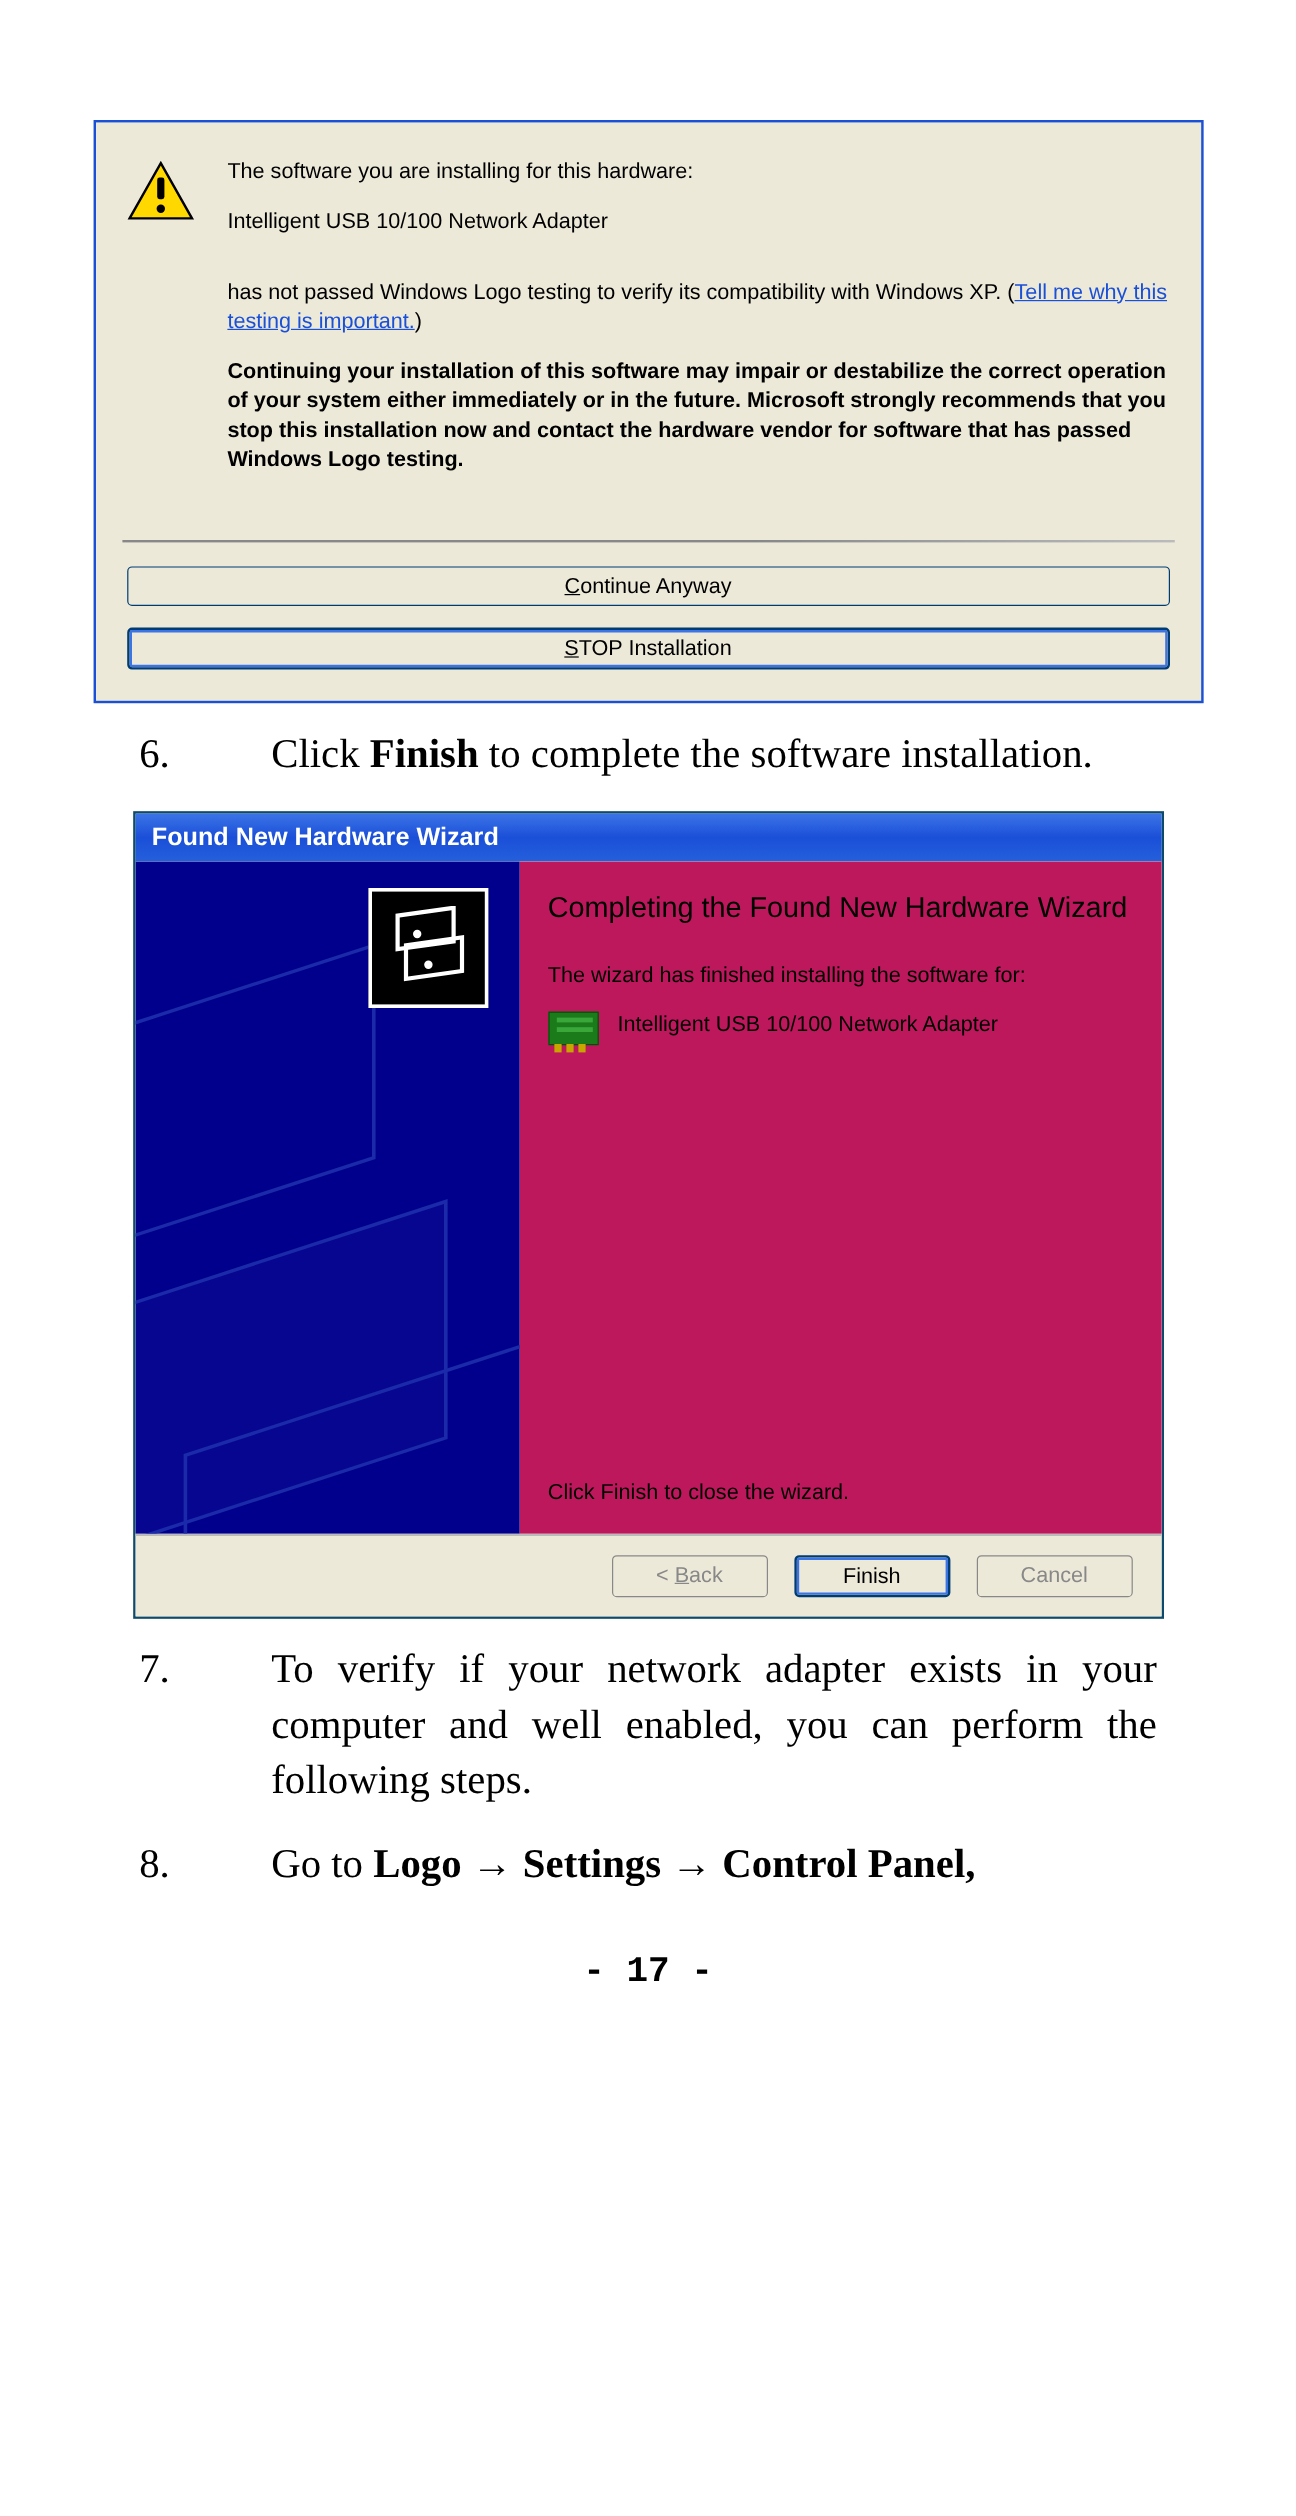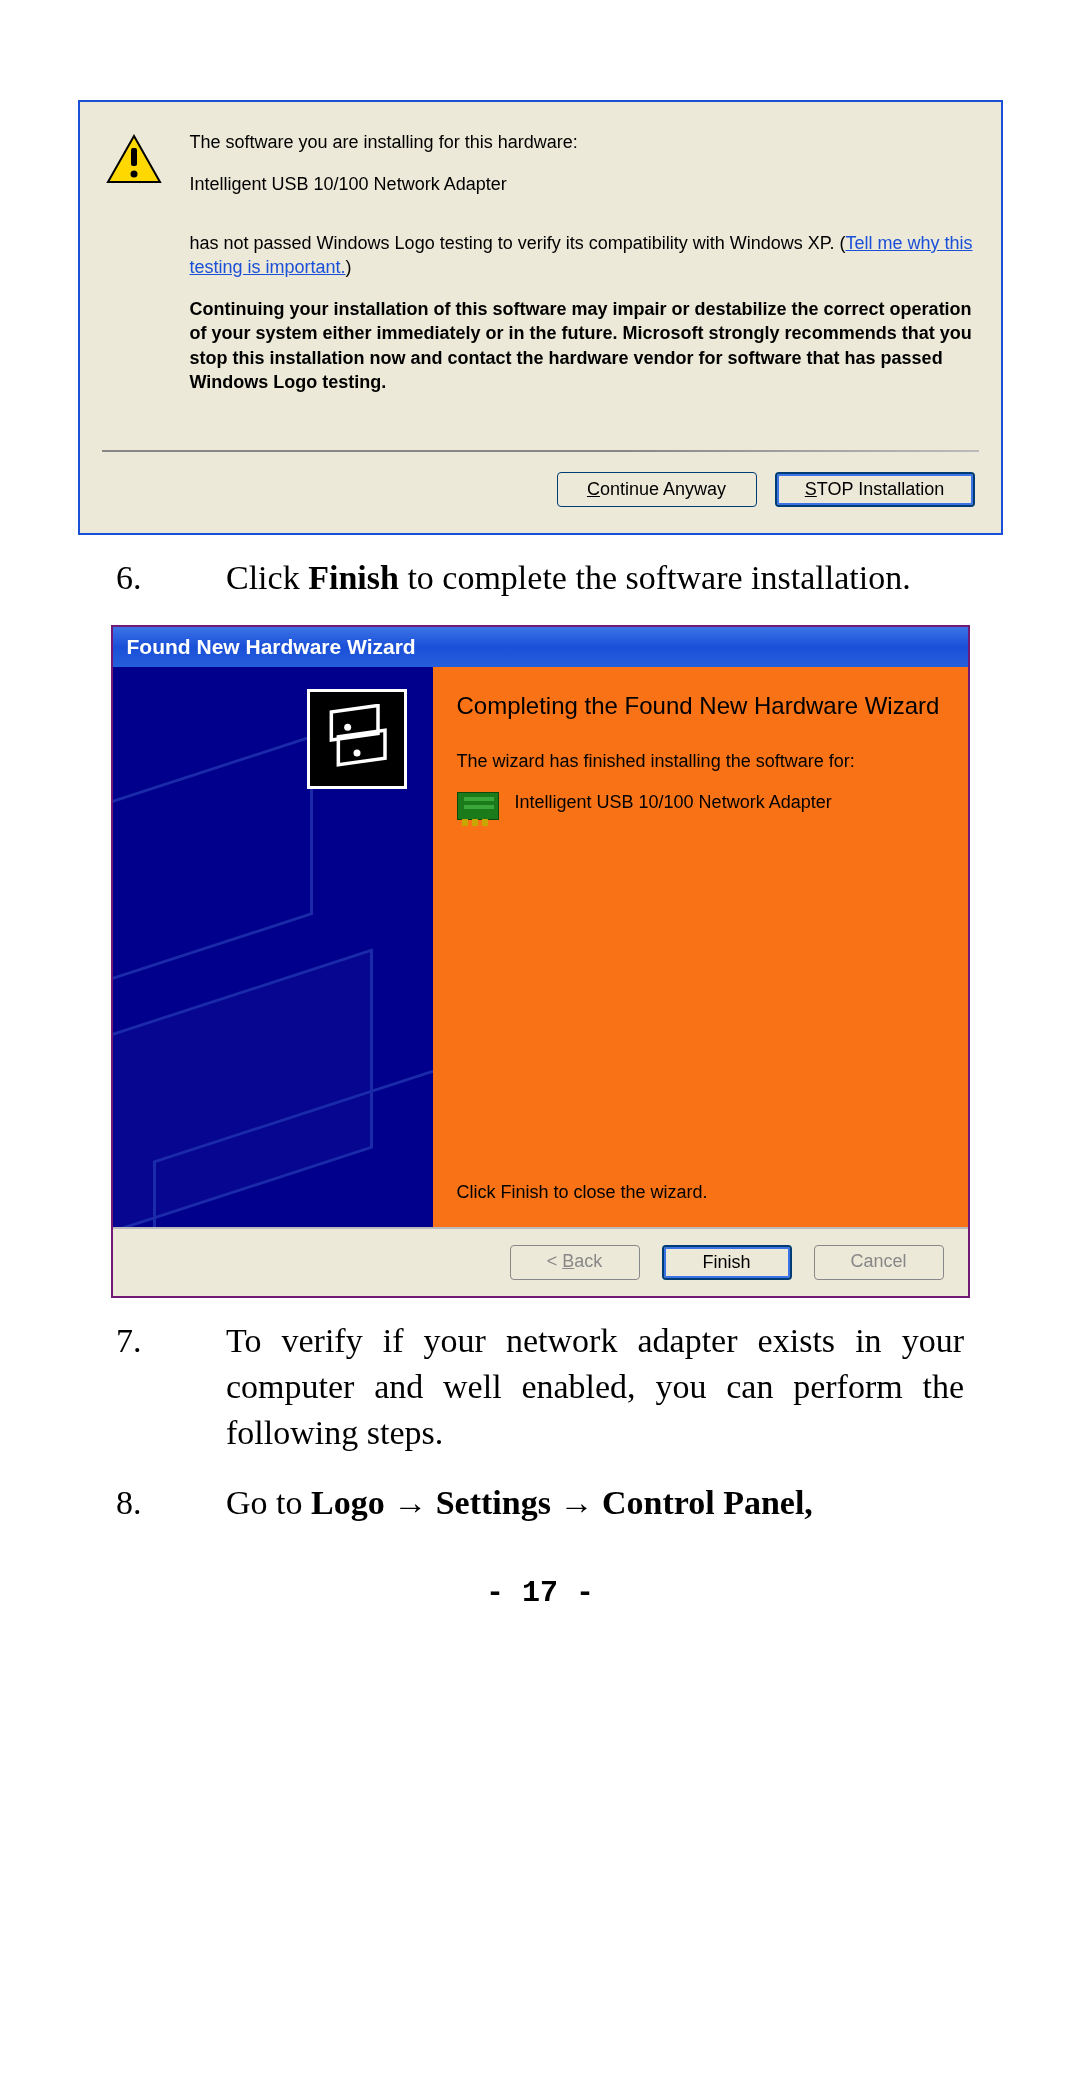--- a/index.html
+++ b/index.html
@@ -50,20 +50,21 @@
     height: 2px;
     background: linear-gradient(to right, #888 0%, #888 60%, #bbb 100%);
     margin: 28px 22px 0 22px;
   }
   .dlg1-buttons {
     display: flex;
     justify-content: flex-end;
     gap: 18px;
     padding: 20px 26px 26px 26px;
     font-size: 18px;
+    flex-direction: column;
   }
   .xp-btn {
     background: #ece9d8;
     border: 1px solid #003c74;
     border-radius: 4px;
     padding: 5px 18px;
     font-family: Tahoma, sans-serif;
     font-size: 18px;
     color: #000;
     cursor: pointer;
@@ -86,21 +87,21 @@
     text-align: justify;
   }
   .step .num { width: 110px; flex: 0 0 110px; }
   .step .txt { flex: 1; }
   .step .txt b { font-weight: bold; }
 
   
   .dlg2 {
     width: 859px;
     margin: 0 auto 18px auto;
-    border: 2px solid #701a75;
+    border: 2px solid #0c4a6e;
     background: #ece9d8;
   }
   .dlg2-title {
     background: linear-gradient(to bottom, #3c74e6 0%, #1a4fd8 50%, #2560db 100%);
     color: #fff;
     font-weight: bold;
     font-size: 21px;
     padding: 8px 14px;
     font-family: "Trebuchet MS", Tahoma, sans-serif;
   }
@@ -123,21 +124,21 @@
   .side-hw {
     position: absolute;
     right: 26px; top: 22px;
     width: 100px; height: 100px;
     background: #000;
     border: 3px solid #fff;
     display: flex; align-items: center; justify-content: center;
   }
   .dlg2-content {
     flex: 1;
-    background: #f97316;
+    background: #be185d;
     padding: 24px 24px 18px 24px;
     font-size: 18px;
     color: #000;
     display: flex;
     flex-direction: column;
   }
   .dlg2-heading {
     font-size: 24px;
     margin-bottom: 20px;
     line-height: 1.25;

